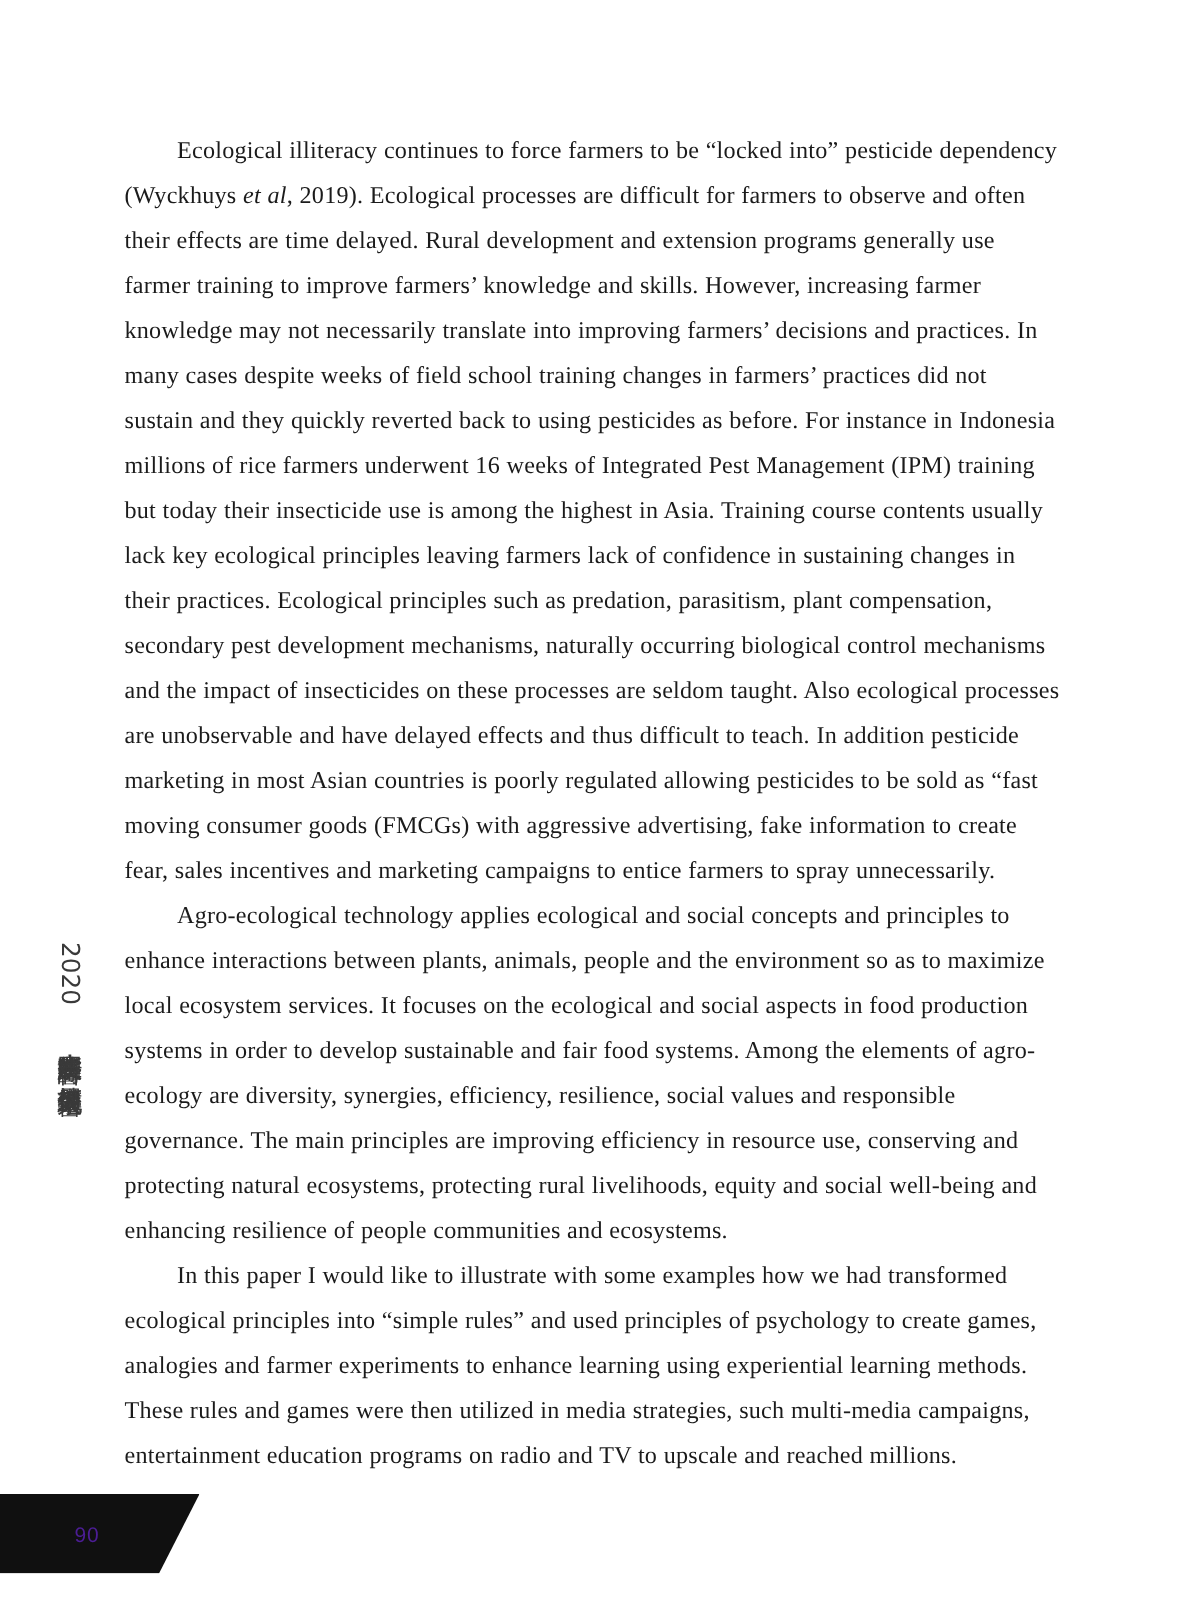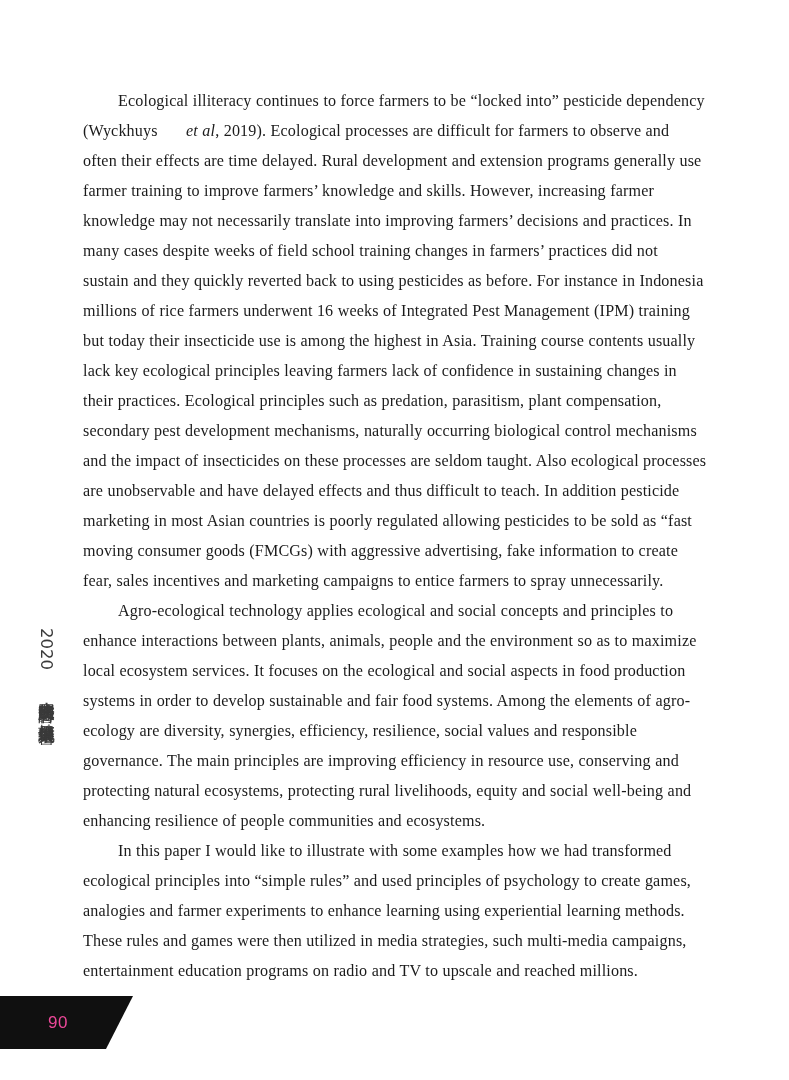--- a/index.html
+++ b/index.html
@@ -37,21 +37,20 @@
     line-height: 30px;
     text-align: left;
     text-indent: 35px;
     color: #1b1b1b;
     letter-spacing: 0.01em;
     word-spacing: 0.01em;
   }
 
   .para i, .para em {
     font-style: italic;
-    margin-left: 24px;
   }
 
   
   #spine {
     position: absolute;
     left: 30px;
     top: 628px;
     width: 26px;
     height: 340px;
     font-family: "DejaVu Sans", "Liberation Sans", sans-serif;
@@ -82,23 +81,23 @@
   }
   #page-number {
     position: absolute;
     left: 0px;
     top: 996px;
     width: 116px;
     height: 53px;
     display: flex;
     align-items: center;
     justify-content: center;
-    color: #ec4899;
+    color: #4c1d95;
     font-family: "Liberation Sans", "DejaVu Sans", sans-serif;
-    font-size: 17px;
+    font-size: 14px;
     letter-spacing: 0.5px;
   }
 
   
   #footer-conference {
     position: absolute;
     left: 140px;
     top: 1004px;
     width: 320px;
     font-size: 9.4px;

